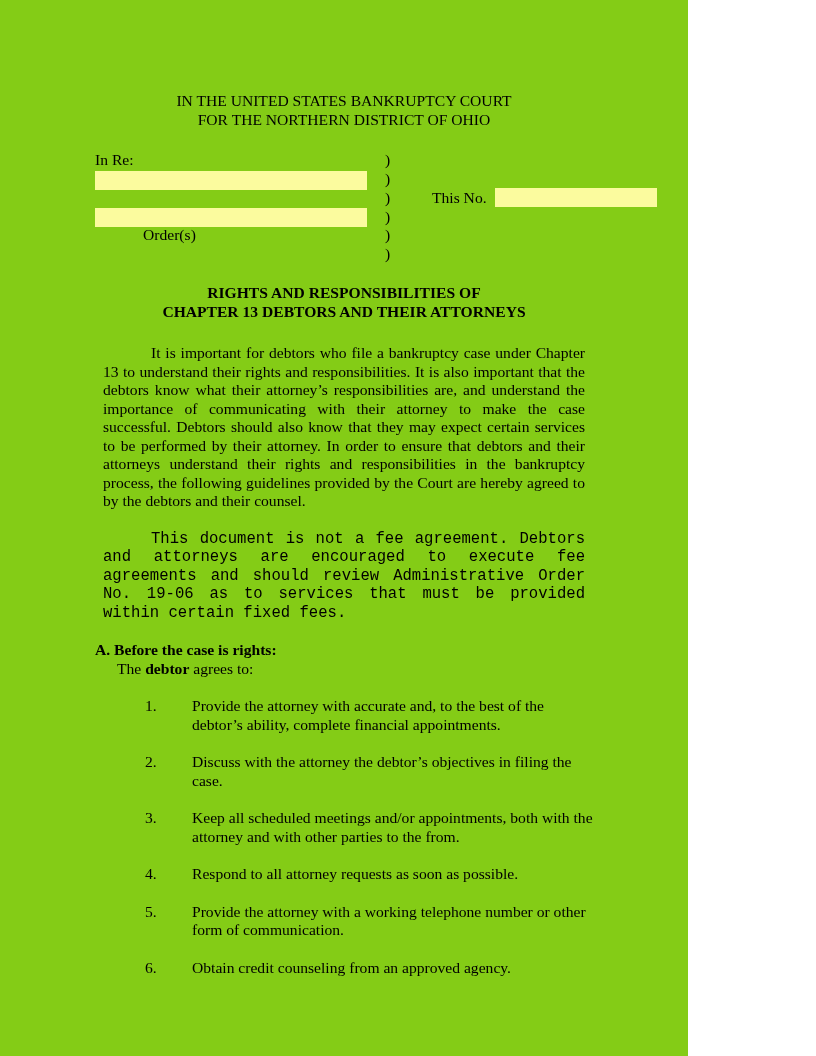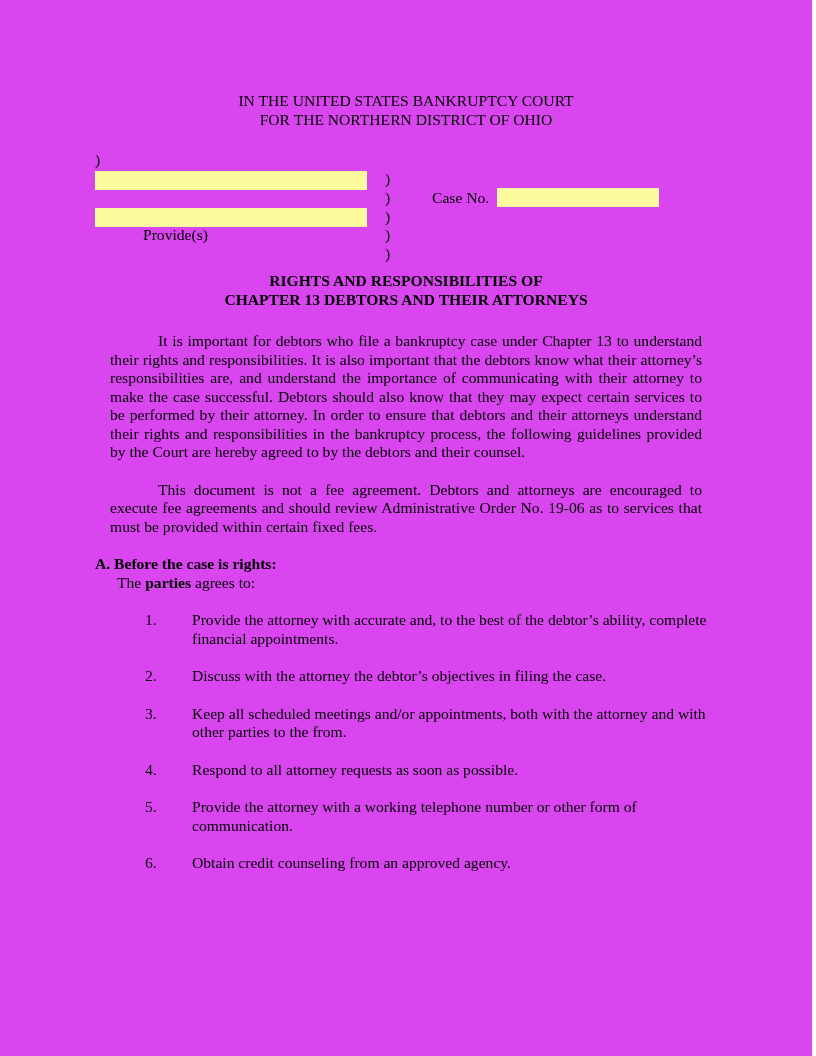--- a/index.html
+++ b/index.html
@@ -1,19 +1,19 @@
 <!DOCTYPE html>
 <html><head>
 <meta charset="utf-8">
 <style>
   html,body{margin:0;padding:0;background:#ffffff;}
   .page{
     position:relative;
-    width:812px;height:1056px;
-    background:#d946ef;
+    width:688px;height:1056px;
+    background:#84cc16;
     font-family:"Liberation Serif", serif;
     font-size:15.6px;
     color:#000;
     box-sizing:border-box;
     padding:91px 95px 24px 95px;
     line-height:18.5px;
     overflow:hidden;
   }
   .center{text-align:center;}
   .court-header{line-height:19px;}
@@ -29,31 +29,31 @@
   .cap-right{white-space:nowrap;display:flex;align-items:center;}
   .hl-field{
     display:inline-block;
     height:19px;
     vertical-align:middle;
   }
   .hl-left{width:272px;}
   .hl-case{width:162px;margin-left:8px;}
   .debtors-label{padding-left:48px;}
   .doc-title{
-    margin-top:8px;
+    margin-top:20px;
     font-weight:bold;
     line-height:19px;
   }
   .body-par{
     text-align:justify;
     text-indent:48px;
-    margin:15px;
+    margin:8px;
   }
   .par-1{margin-top:23px;}
-  .par-2{margin-top:19px;}
+  .par-2{margin-top:19px;font-family:Liberation Mono, monospace;}
   .section-heading{
     margin-top:19px;
     font-weight:bold;
   }
   .section-intro{
     padding-left:22px;
   }
   .bold{font-weight:bold;}
   .num-list{margin-top:19px;}
   .list-item{
@@ -70,42 +70,43 @@
 
 <div class="page">
 
   <div class="court-header center">
     <div>IN THE UNITED STATES BANKRUPTCY COURT</div>
     <div>FOR THE NORTHERN DISTRICT OF OHIO</div>
   </div>
 
   <div class="caption">
     <div class="cap-row">
+      <div class="cap-left">In Re:</div>
       <div class="cap-paren">)</div>
     </div>
     <div class="cap-row">
       <div class="cap-left"><span class="hl-field hl-left hl" style="background: rgb(251, 251, 158);"></span></div>
       <div class="cap-paren">)</div>
       <div class="cap-right"></div>
     </div>
     <div class="cap-row">
       <div class="cap-left"></div>
       <div class="cap-paren">)</div>
       <div class="cap-right">
-        <span>Case No.</span>
+        <span>This No.</span>
         <span class="hl-field hl-case hl" style="background: rgb(251, 251, 158);"></span>
       </div>
     </div>
     <div class="cap-row">
       <div class="cap-left"><span class="hl-field hl-left hl" style="background: rgb(251, 251, 158);"></span></div>
       <div class="cap-paren">)</div>
       <div class="cap-right"></div>
     </div>
     <div class="cap-row">
-      <div class="cap-left debtors-label">Provide(s)</div>
+      <div class="cap-left debtors-label">Order(s)</div>
       <div class="cap-paren">)</div>
     </div>
     <div class="cap-row">
       <div class="cap-left"></div>
       <div class="cap-paren">)</div>
       <div class="cap-right"></div>
     </div>
   </div>
 
   <div class="doc-title center">
@@ -113,21 +114,21 @@
     <div>CHAPTER 13 DEBTORS AND THEIR ATTORNEYS</div>
   </div>
 
   <p class="body-par par-1">It is important for debtors who file a bankruptcy case under Chapter 13 to understand their rights and responsibilities. It is also important that the debtors know what their attorney’s responsibilities are, and understand the importance of communicating with their attorney to make the case successful.  Debtors should also know that they may expect certain services to be performed by their attorney. In order to ensure that debtors and their attorneys understand their rights and responsibilities in the bankruptcy process, the following guidelines provided by the Court are hereby agreed to by the debtors and their counsel.</p>
 
   <p class="body-par par-2">This document is not a fee agreement.  Debtors and attorneys are encouraged to execute fee agreements and should review Administrative Order No. 19-06 as to services that must be provided within certain fixed fees.</p>
 
   <div class="section-heading">A. Before the case is rights:</div>
 
   <div class="section-intro">
-    <span>The </span><span class="bold">parties</span><span> agrees to:</span>
+    <span>The </span><span class="bold">debtor</span><span> agrees to:</span>
   </div>
 
   <div class="num-list">
     <div class="list-item">
       <div>1.</div>
       <div class="item-text">Provide the attorney with accurate and, to the best of the debtor’s ability, complete financial appointments.</div>
     </div>
     <div class="list-item">
       <div>2.</div>
       <div class="item-text">Discuss with the attorney the debtor’s objectives in filing the case.</div>

